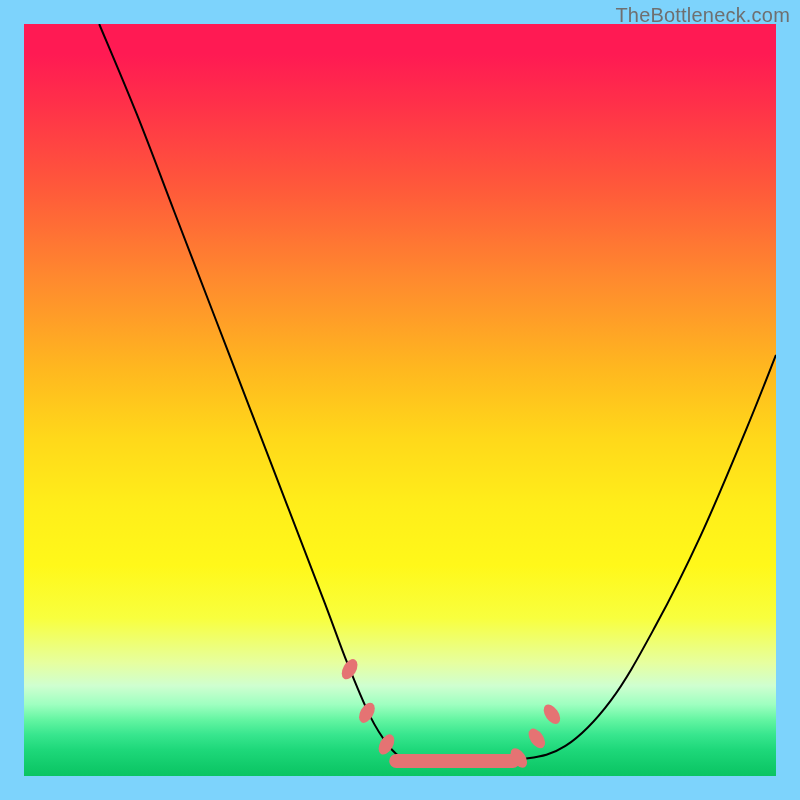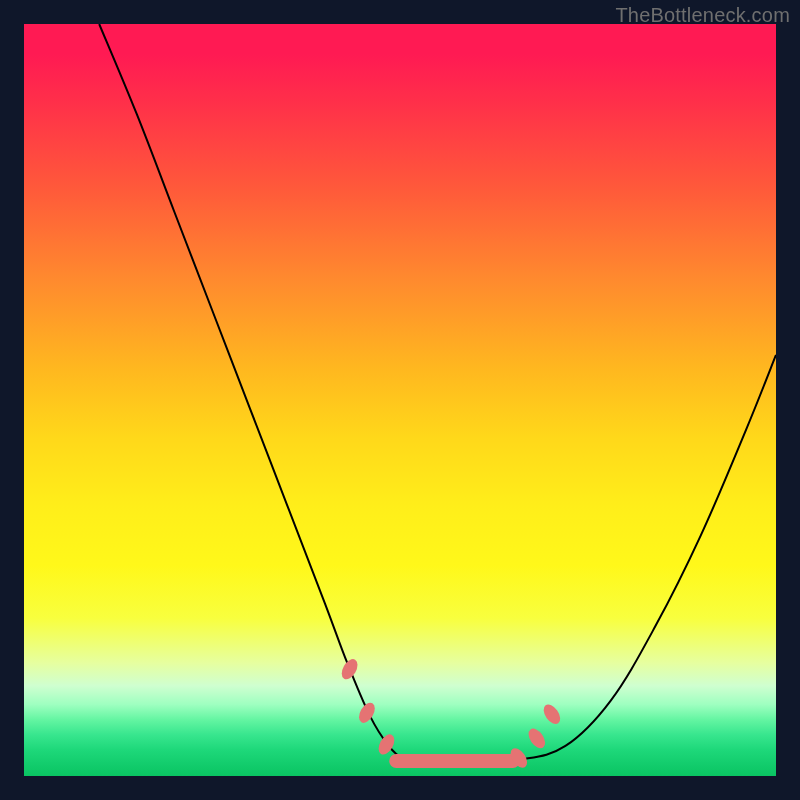--- a/index.html
+++ b/index.html
@@ -8,21 +8,21 @@
     width: 800px;
     height: 800px;
     overflow: hidden;
     background: #000;
     font-family: Arial, Helvetica, sans-serif;
   }
   .frame {
     position: relative;
     width: 800px;
     height: 800px;
-    background: #0f172a;
+    background: #7dd3fc;
   }
   .plot {
     position: absolute;
     left: 24px;
     top: 24px;
     width: 752px;
     height: 752px;
     overflow: hidden;
   }
   .gradient {

